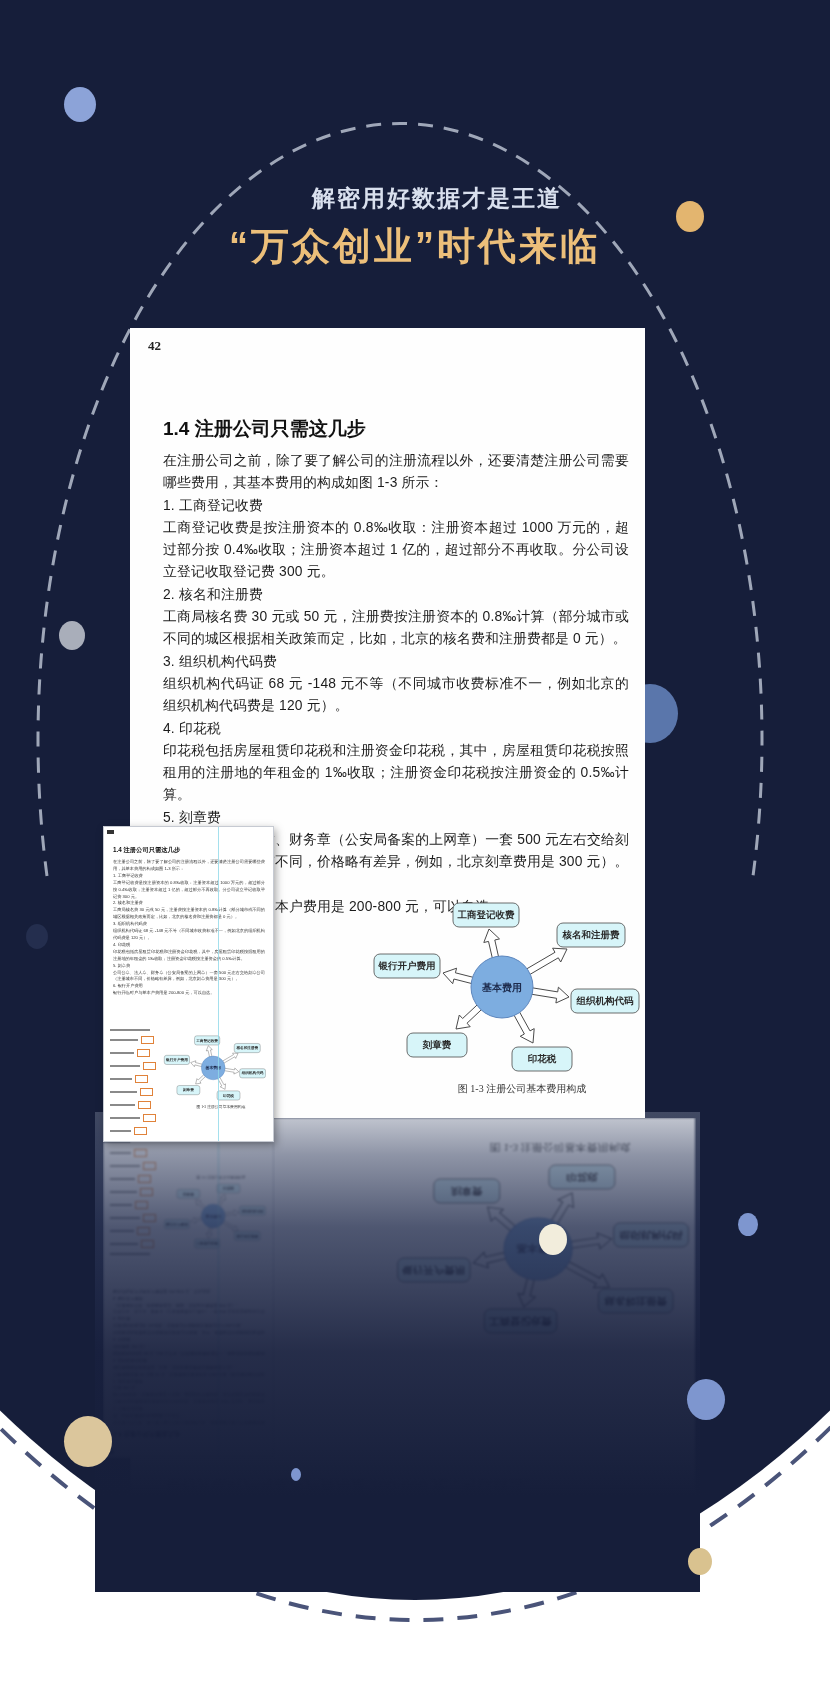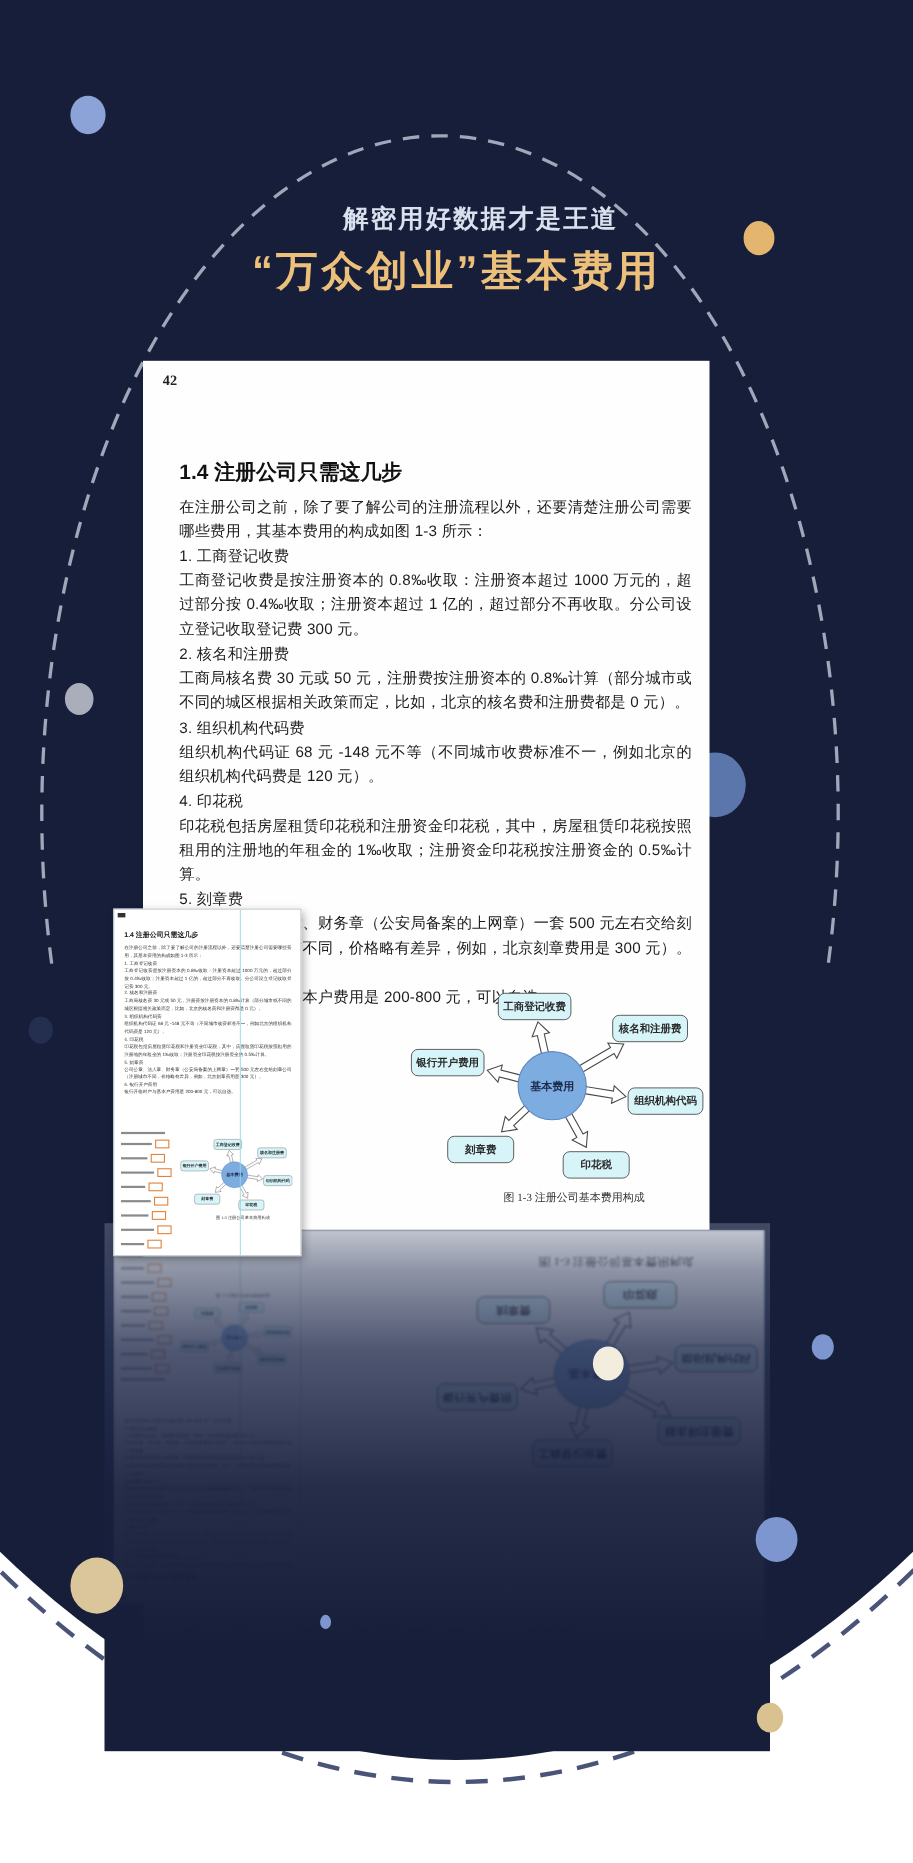--- a/index.html
+++ b/index.html
@@ -65,21 +65,21 @@
 
 <div id="canvas">
 
   <svg id="bg-svg" width="830" height="1694" viewBox="0 0 830 1694">
     <ellipse cx="415" cy="-81" rx="900" ry="1681" fill="#161e3a"></ellipse>
     <ellipse cx="415" cy="-92" rx="902" ry="1712" fill="none" stroke="#4a5479" stroke-width="4" stroke-dasharray="20 14"></ellipse>
     <path d="M 47 876 A 362 616 0 1 1 753 876" fill="none" stroke="#aeb6c6" stroke-width="3" stroke-dasharray="15 11" opacity="0.9"></path>
   </svg>
 
   <div class="hdr-sub">解密用好数据才是王道</div>
-  <div class="hdr-title">“万众创业”基本费用</div>
+  <div class="hdr-title">“万众创业”时代来临</div>
 
   <div class="page-reflect">
       <div class="holder" id="page-reflect-holder">
         <div class="page as-copy">
 
     <div class="p-text">
 
       <p>工商局核名费 30 元或 50 元，注册费按注册资本的 0.8‰计算（部分城市或不同的城区根据相关政策而定，比如，北京的核名费和注册费都是 0 元）。</p>
       <p>3. 组织机构代码费</p>
       <p>组织机构代码证 68 元 -148 元不等（不同城市收费标准不一，例如北京的组织机构代码费是 120 元）。</p>

